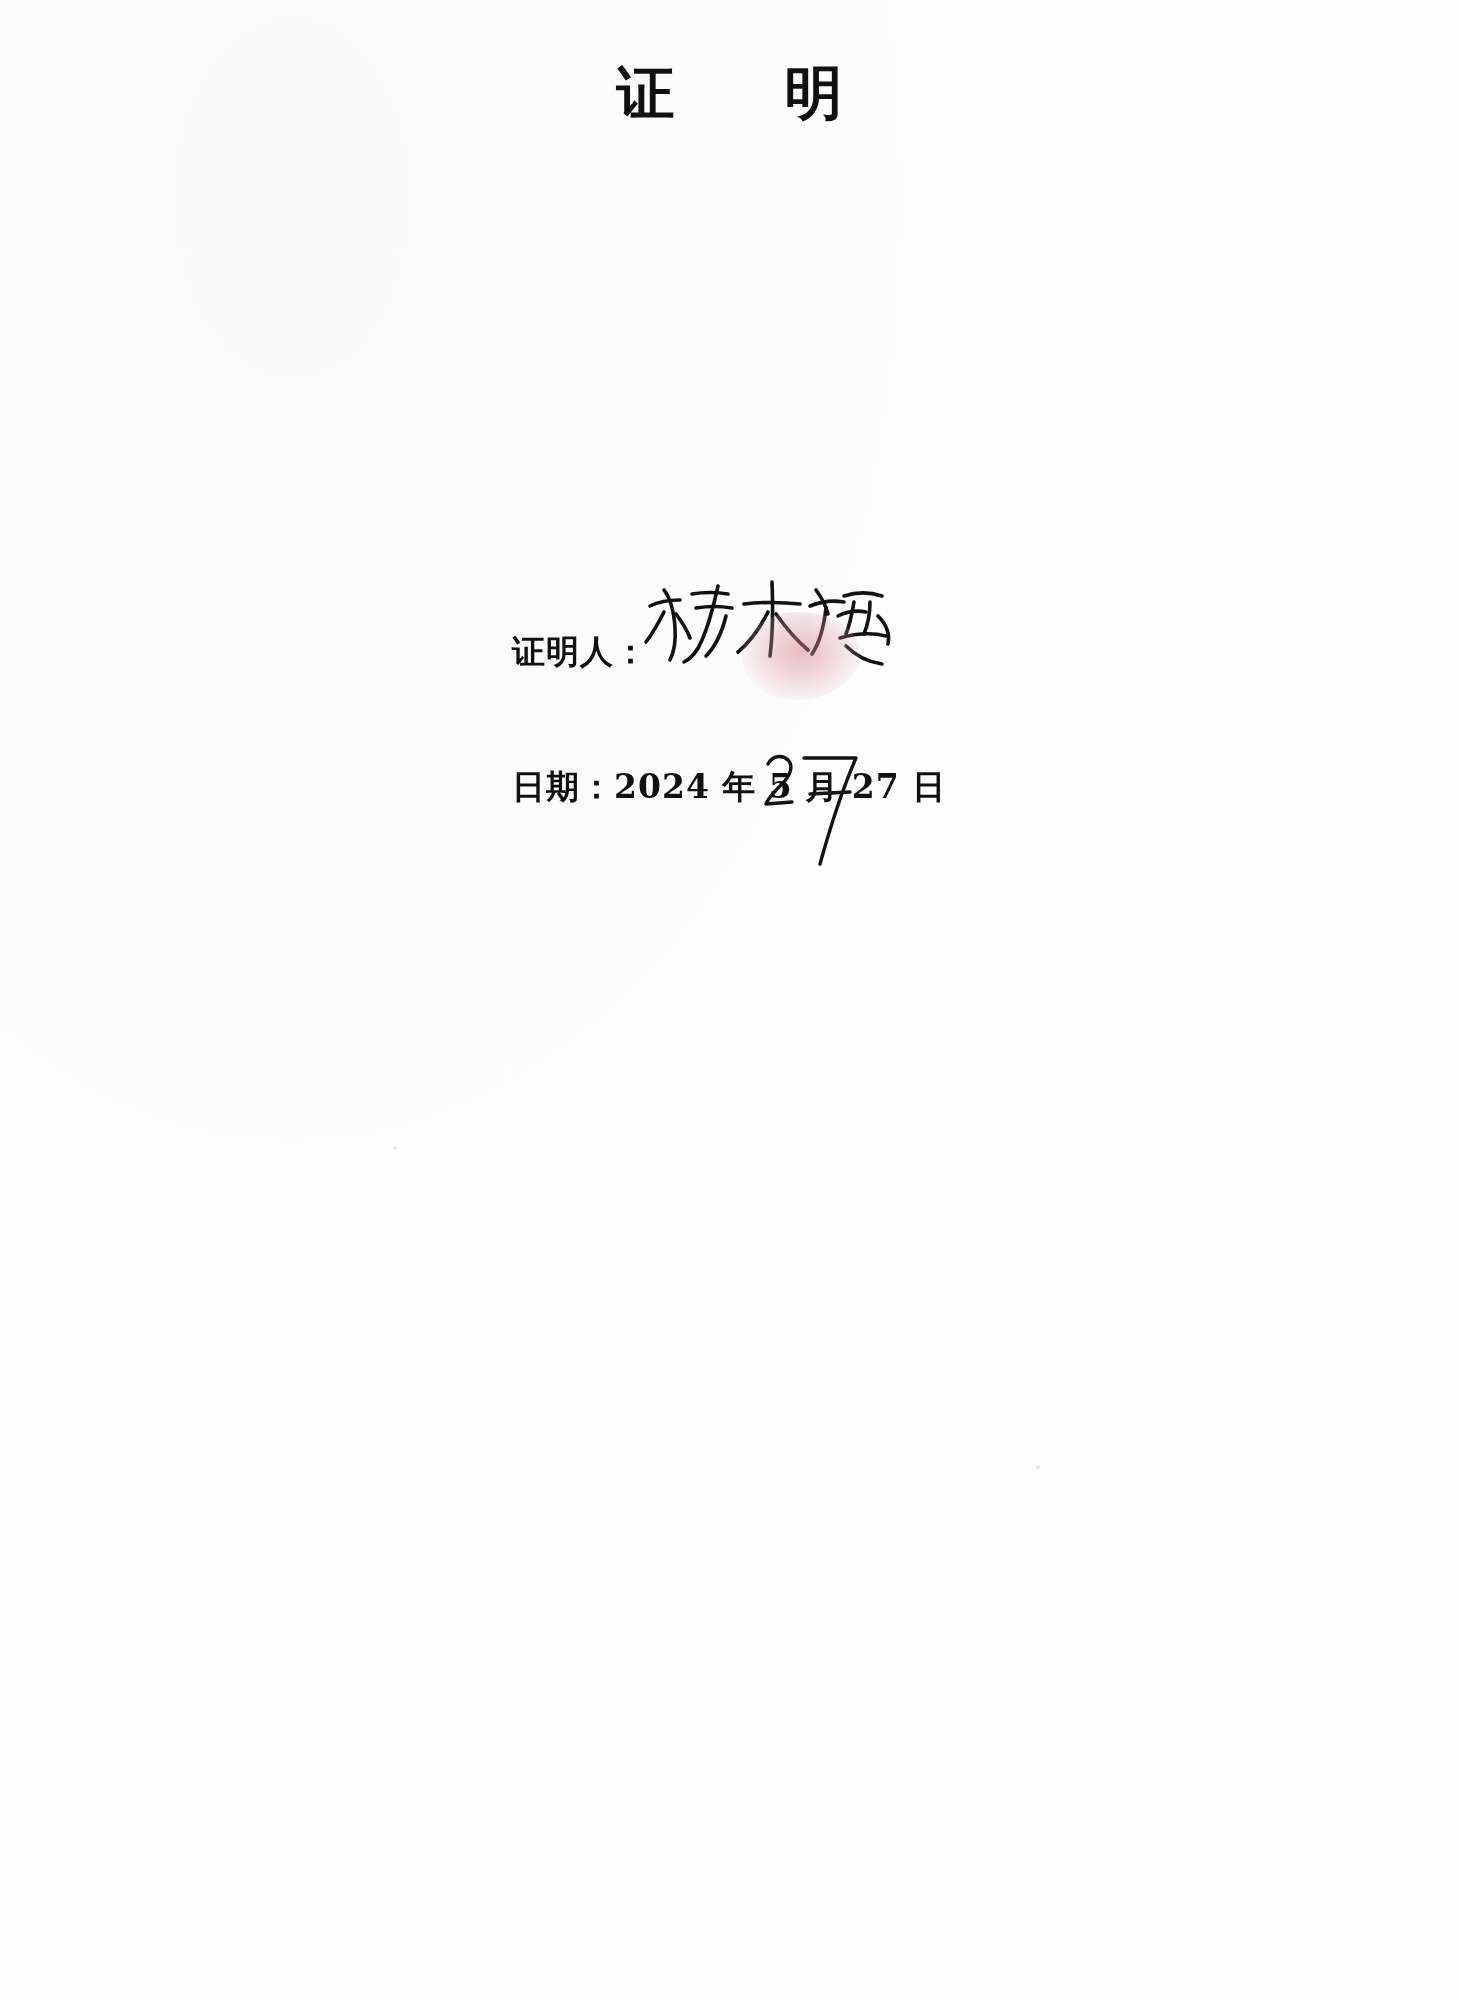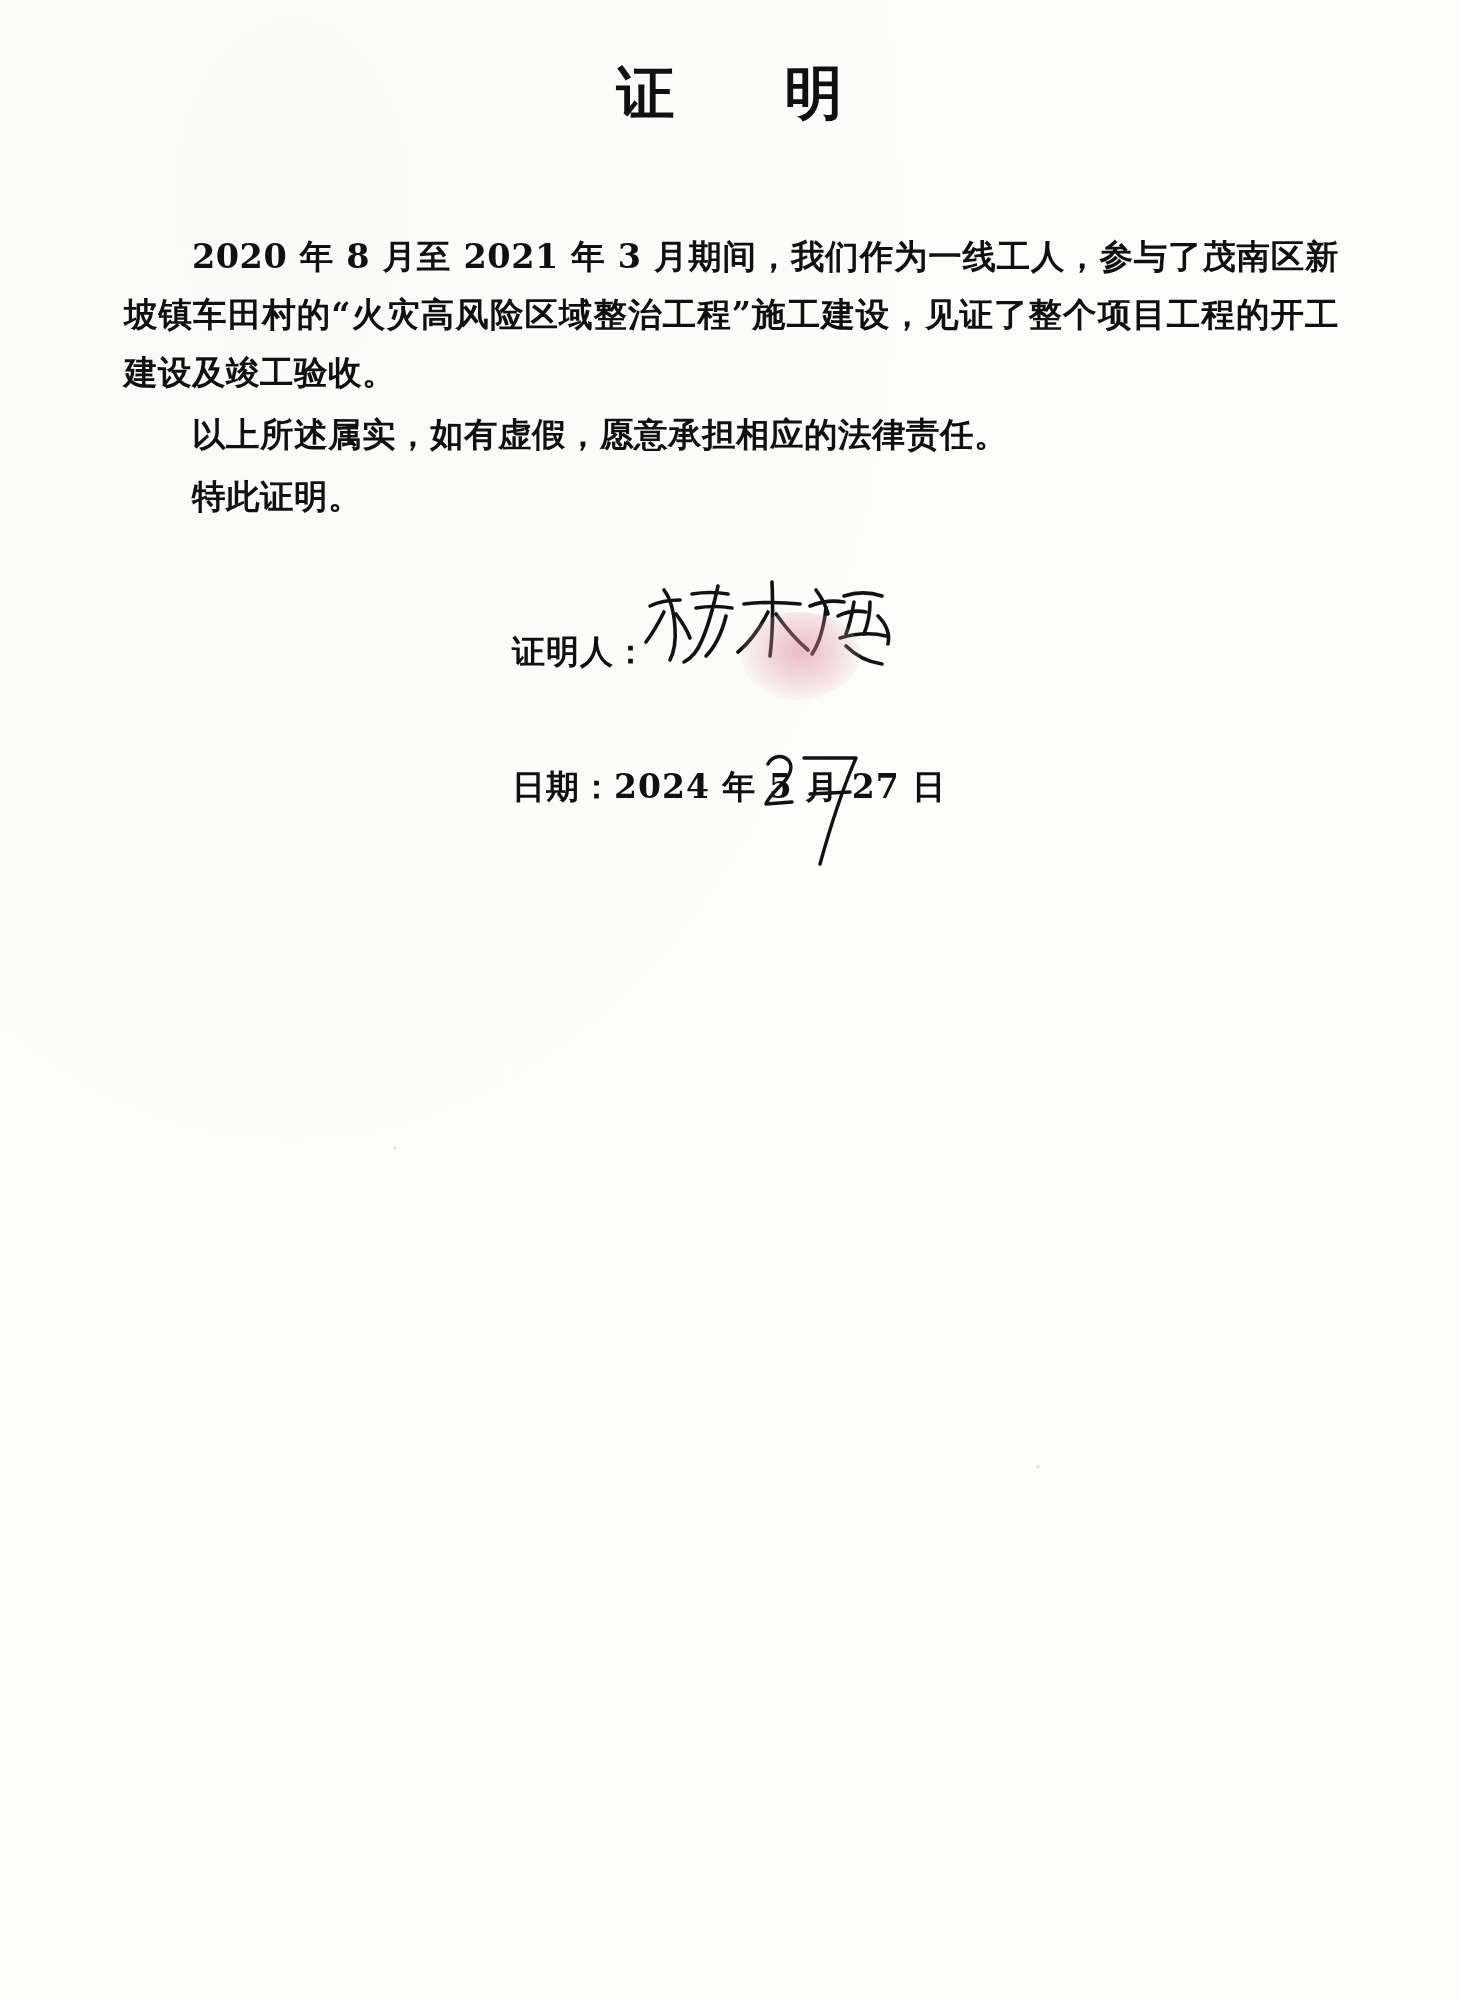--- a/index.html
+++ b/index.html
@@ -116,25 +116,20 @@
   }
 </style>
 </head>
 <body>
 
 <div class="page">
   <div class="paper-tint"></div>
 
   <div class="doc-title">证　明</div>
 
-  <div class="body-block">
-    <p class="para indent">2020 年 8 月至 2021 年 3 月期间，我们作为一线工人，参与了茂南区新坡镇车田村的“火灾高风险区域整治工程”施工建设，见证了整个项目工程的开工建设及竣工验收。</p>
-    <p class="para indent">以上所述属实，如有虚假，愿意承担相应的法律责任。</p>
-    <p class="para indent">特此证明。</p>
-  </div>
 
   <div class="sign-row">
     <span class="sign-label">证明人：</span>
   </div>
 
   <div class="signature-wrap" title="杨木稳">
     <svg width="260" height="130" viewBox="0 0 260 130" fill="none" xmlns="http://www.w3.org/2000/svg">
       <g stroke="#121212" stroke-width="3.6" stroke-linecap="round" stroke-linejoin="round" fill="none">
 
         <path d="M24 34 C30 42 34 54 35 72 C36 86 34 96 30 104"></path>

